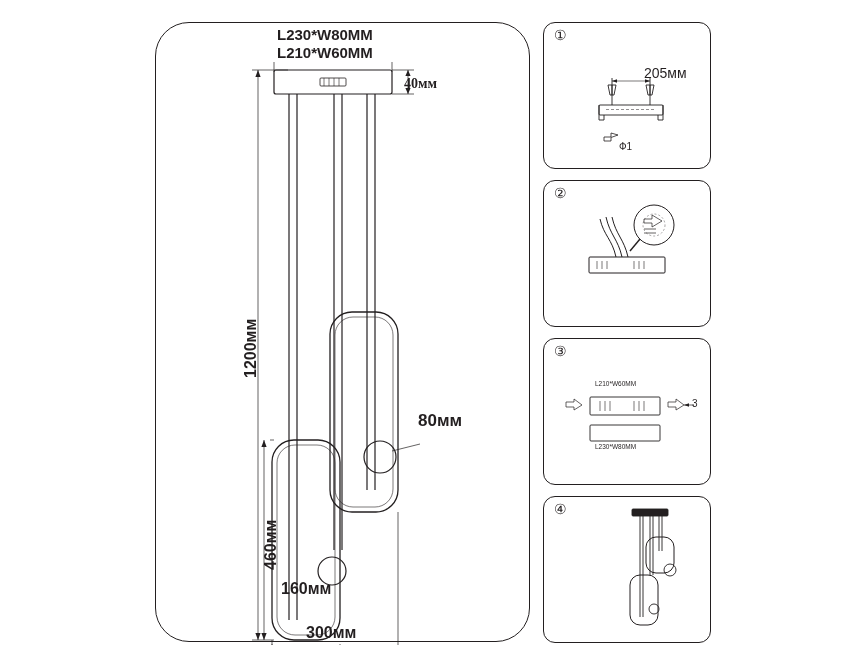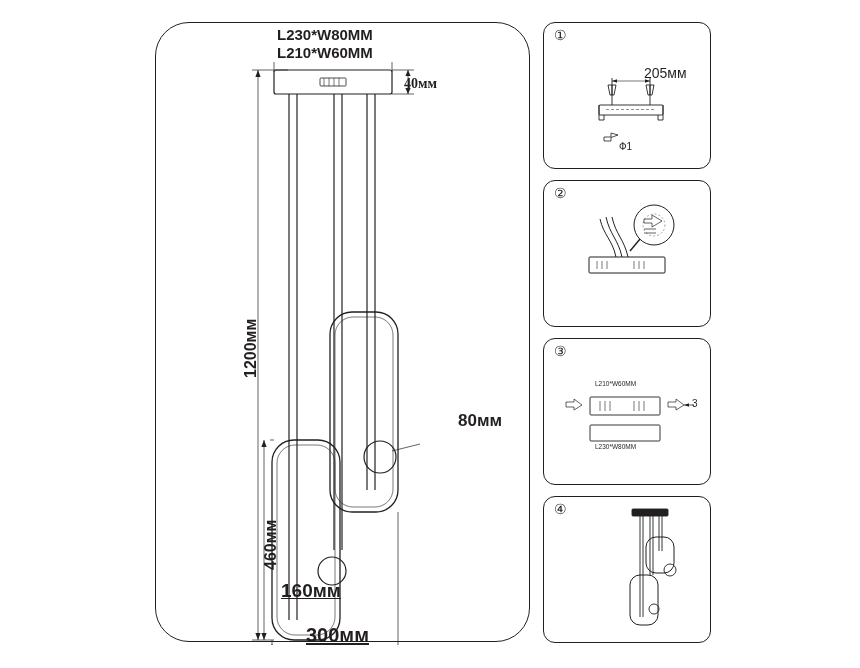--- a/index.html
+++ b/index.html
@@ -141,23 +141,23 @@
       <polygon points="120,650 127,647.4 127,652.6" fill="#231f20" stroke="none"></polygon>
       <polygon points="246,650 239,647.4 239,652.6" fill="#231f20" stroke="none"></polygon>
     </g>
   </svg>
 
   <div class="dim-label" style="left:277px;top:26px;font-size:15px;">L230*W80MM</div>
   <div class="dim-label" style="left:277px;top:44px;font-size:15px;">L210*W60MM</div>
   <div class="dim-label" style="left:404px;top:76px;font-size:14px;font-family:Liberation Serif, serif;">40мм</div>
   <div class="dim-label vert" style="left:242px;top:378px;font-size:16px;">1200мм</div>
   <div class="dim-label vert" style="left:262px;top:570px;font-size:16px;">460мм</div>
-  <div class="dim-label" style="left:418px;top:411px;font-size:17px;margin-left:40px;">80мм</div>
-  <div class="dim-label" style="left:281px;top:580px;font-size:19px;text-decoration:underline;">160мм</div>
-  <div class="dim-label" style="left:306px;top:624px;font-size:20px;text-decoration:underline;">300мм</div>
+  <div class="dim-label" style="left:418px;top:411px;font-size:17px;">80мм</div>
+  <div class="dim-label" style="left:281px;top:580px;font-size:16px;">160мм</div>
+  <div class="dim-label" style="left:306px;top:624px;font-size:16px;">300мм</div>
 
   <div class="step-panel" style="left:543px;top:22px;width:168px;height:147px;">
     <div class="step-num">①</div>
     <svg width="168" height="147" style="position:absolute;left:0;top:0;">
       <g fill="none" stroke="#231f20" stroke-width="0.9">
 
         <rect x="55" y="82" width="64" height="10" rx="1"></rect>
         <line x1="62" y1="86.5" x2="112" y2="86.5" stroke-width="0.5" stroke-dasharray="3,2"></line>
 
         <path d="M55 82 L55 97 L60 97 L60 92"></path>

